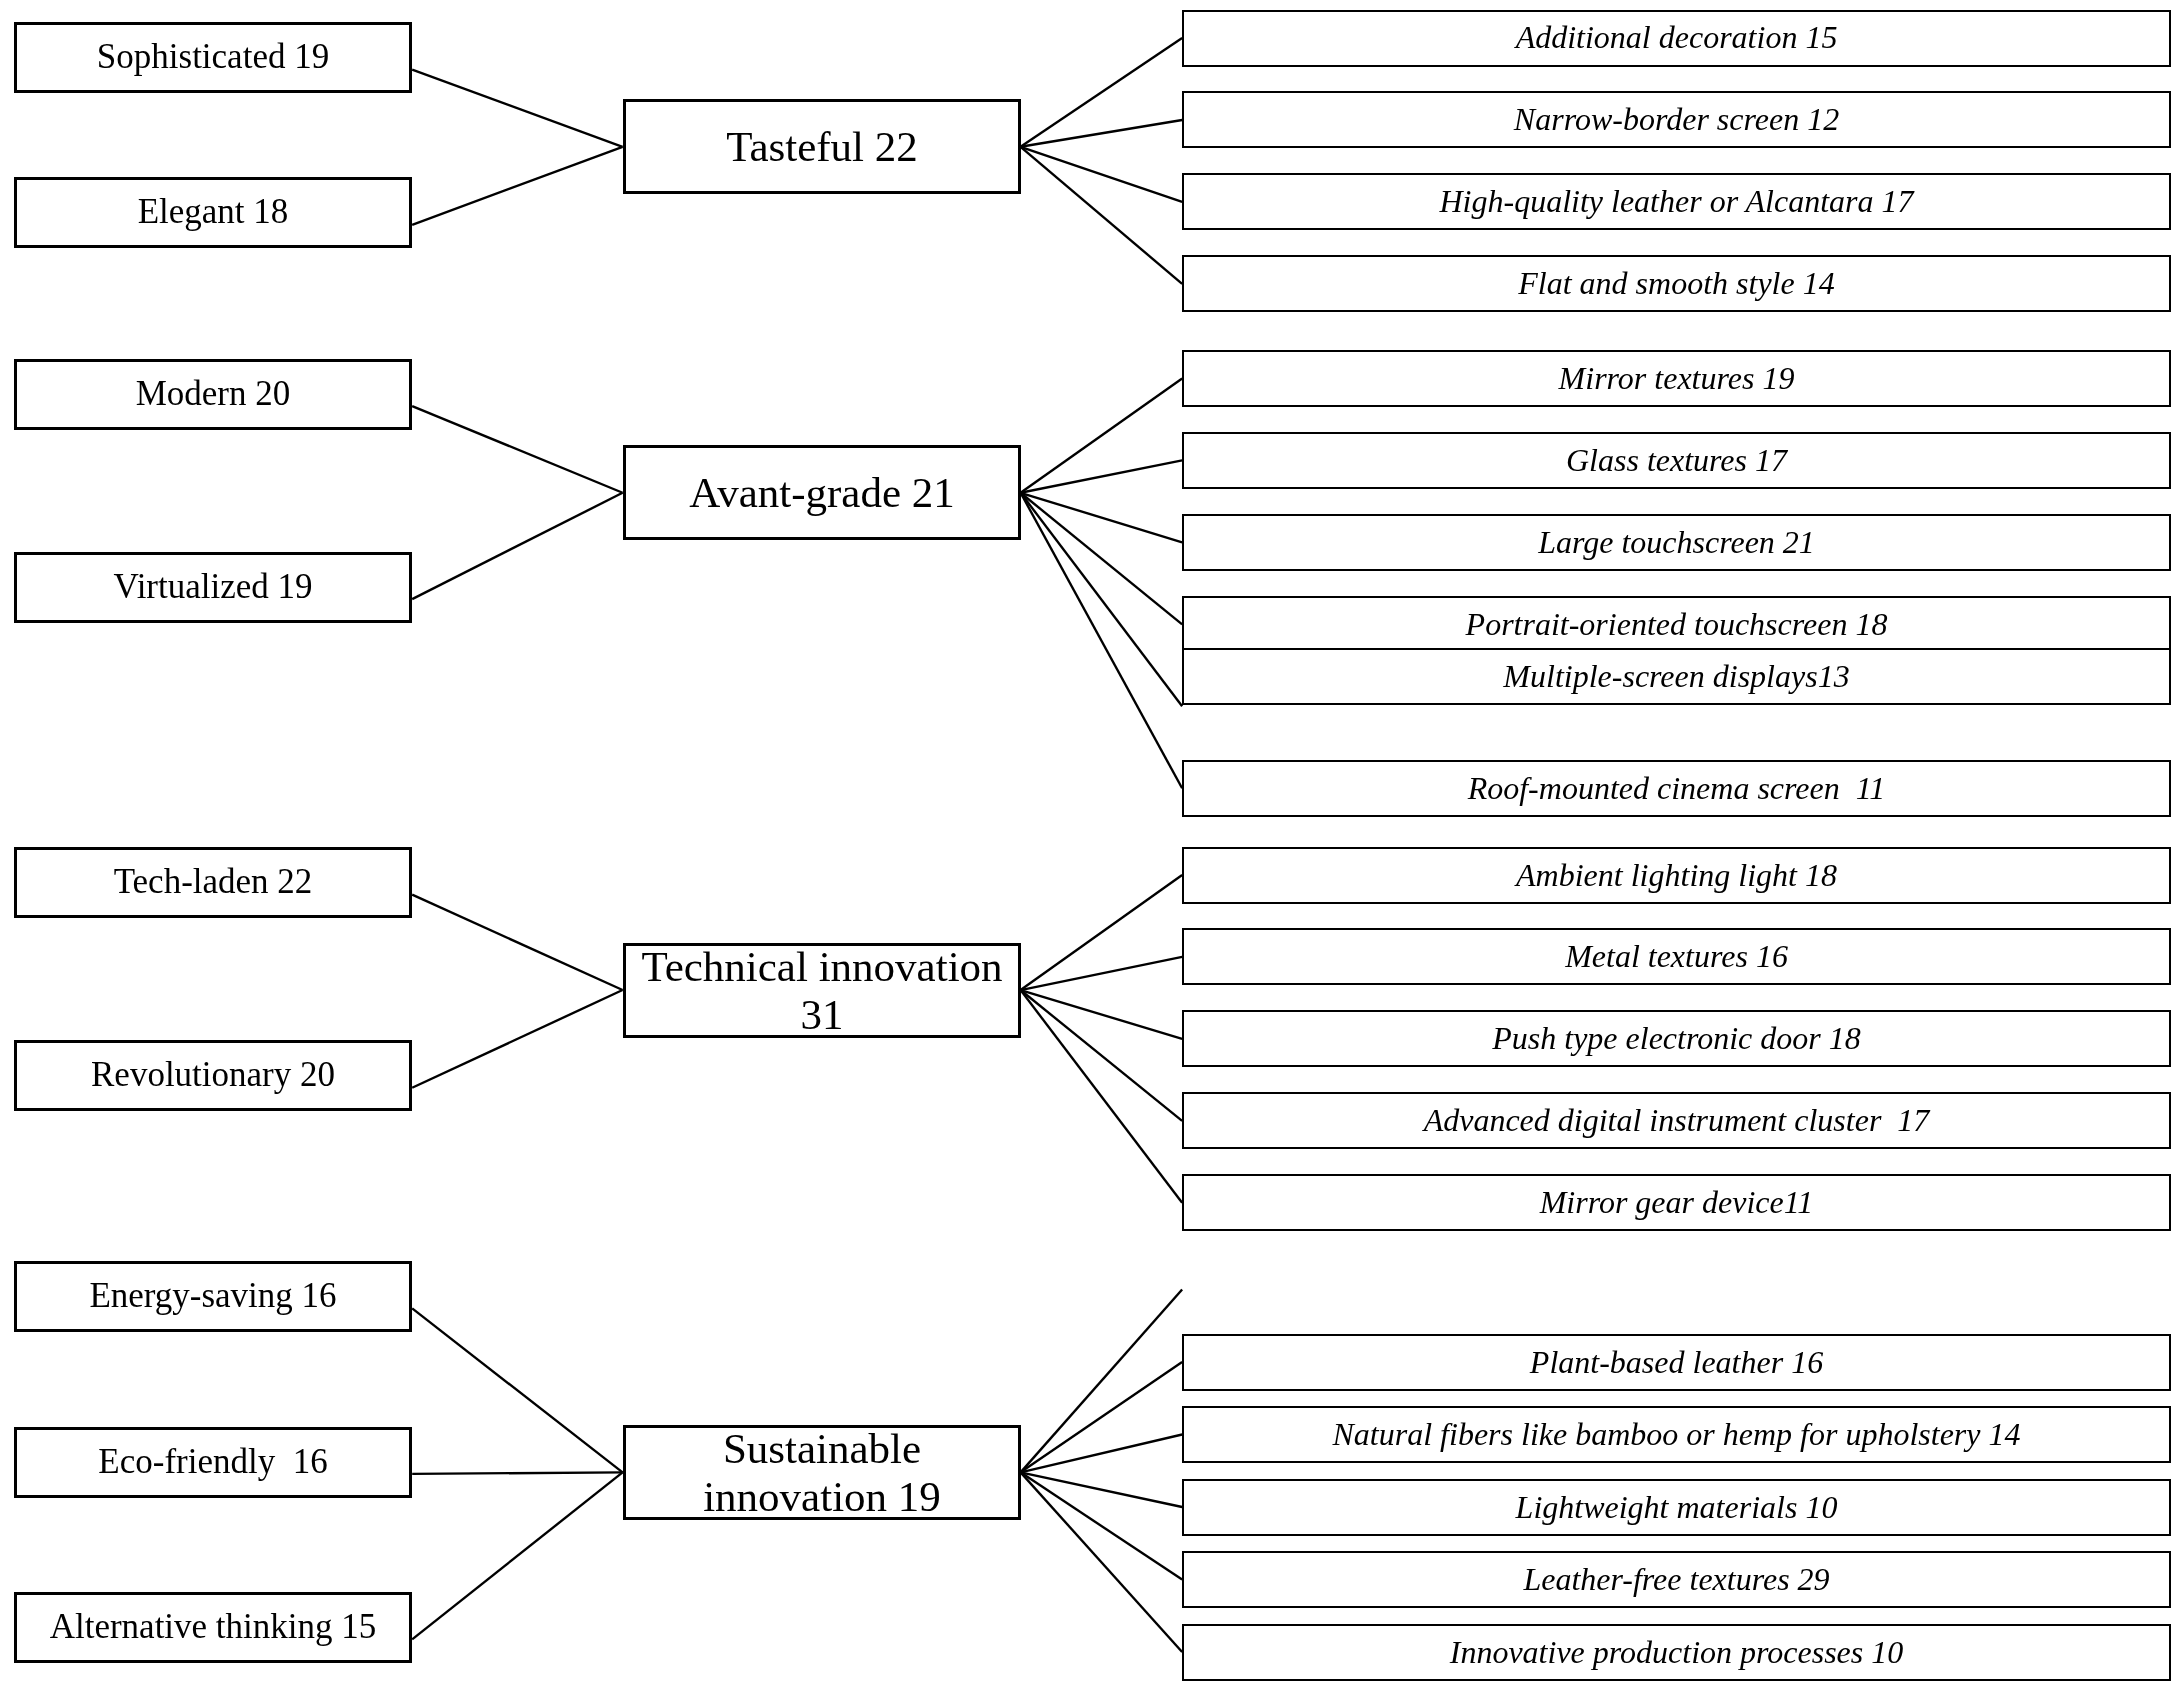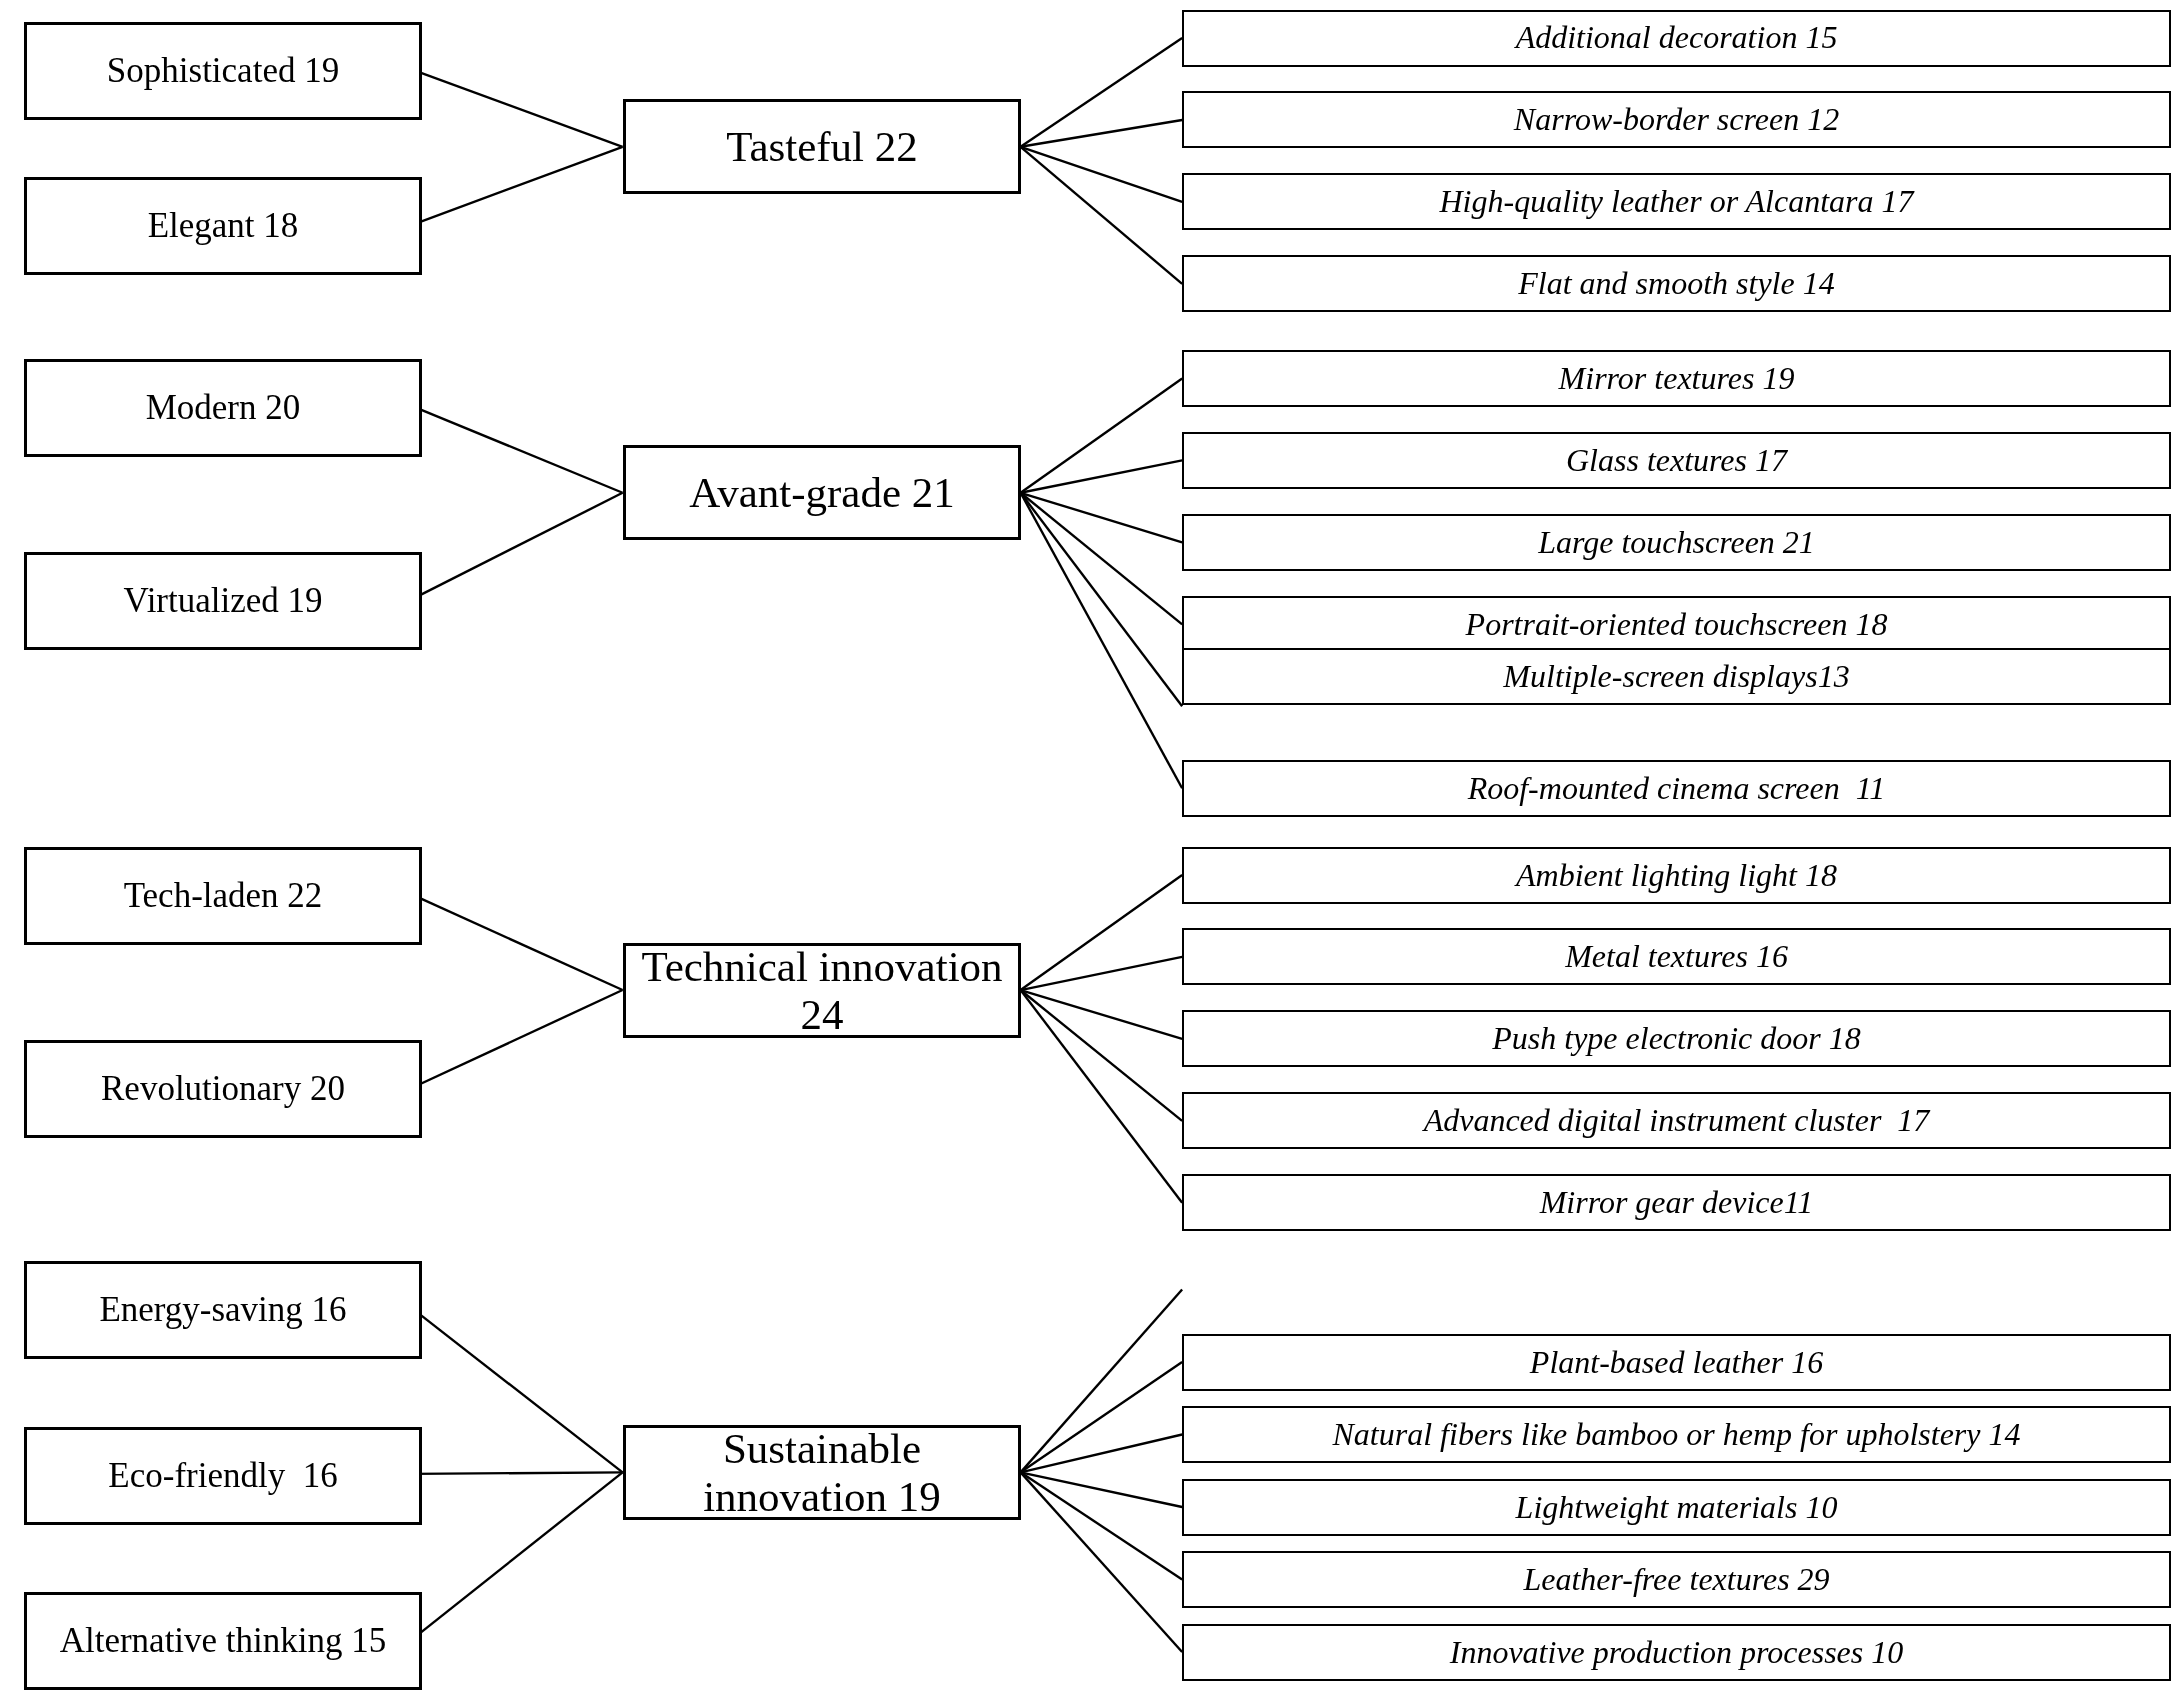--- a/index.html
+++ b/index.html
@@ -27,23 +27,23 @@
     background: #ffffff;
     border: 3.2px solid #000000;
     display: flex;
     align-items: center;
     justify-content: center;
     text-align: center;
     white-space: pre-wrap;
     line-height: 1.1;
   }
   .box.left {
-    left: 24px;
+    left: 14px;
     width: 398px;
-    height: 98px;
+    height: 71px;
     font-size: 35px;
   }
   .box.center {
     left: 623px;
     width: 398px;
     height: 95px;
     font-size: 43px;
   }
   .box.right {
     left: 1182px;
@@ -104,21 +104,21 @@
   <div class="box center" style="top:445px">Avant-grade 21</div>
   <div class="box right" style="top:350px">Mirror textures 19</div>
   <div class="box right" style="top:432px">Glass textures 17</div>
   <div class="box right" style="top:514px">Large touchscreen 21</div>
   <div class="box right" style="top:596px">Portrait-oriented touchscreen 18</div>
   <div class="box right" style="top:648px">Multiple-screen displays13</div>
   <div class="box right" style="top:760px">Roof-mounted cinema screen  11</div>
 
   <div class="box left" style="top:847px">Tech-laden 22</div>
   <div class="box left" style="top:1040px">Revolutionary 20</div>
-  <div class="box center" style="top:943px">Technical innovation 24</div>
+  <div class="box center" style="top:943px">Technical innovation 31</div>
   <div class="box right" style="top:847px">Ambient lighting light 18</div>
   <div class="box right" style="top:928px">Metal textures 16</div>
   <div class="box right" style="top:1010px">Push type electronic door 18</div>
   <div class="box right" style="top:1092px">Advanced digital instrument cluster  17</div>
   <div class="box right" style="top:1174px">Mirror gear device11</div>
 
   <div class="box left" style="top:1261px">Energy-saving 16</div>
   <div class="box left" style="top:1427px">Eco-friendly  16</div>
   <div class="box left" style="top:1592px">Alternative thinking 15</div>
   <div class="box center" style="top:1425px">Sustainable innovation 19</div>

